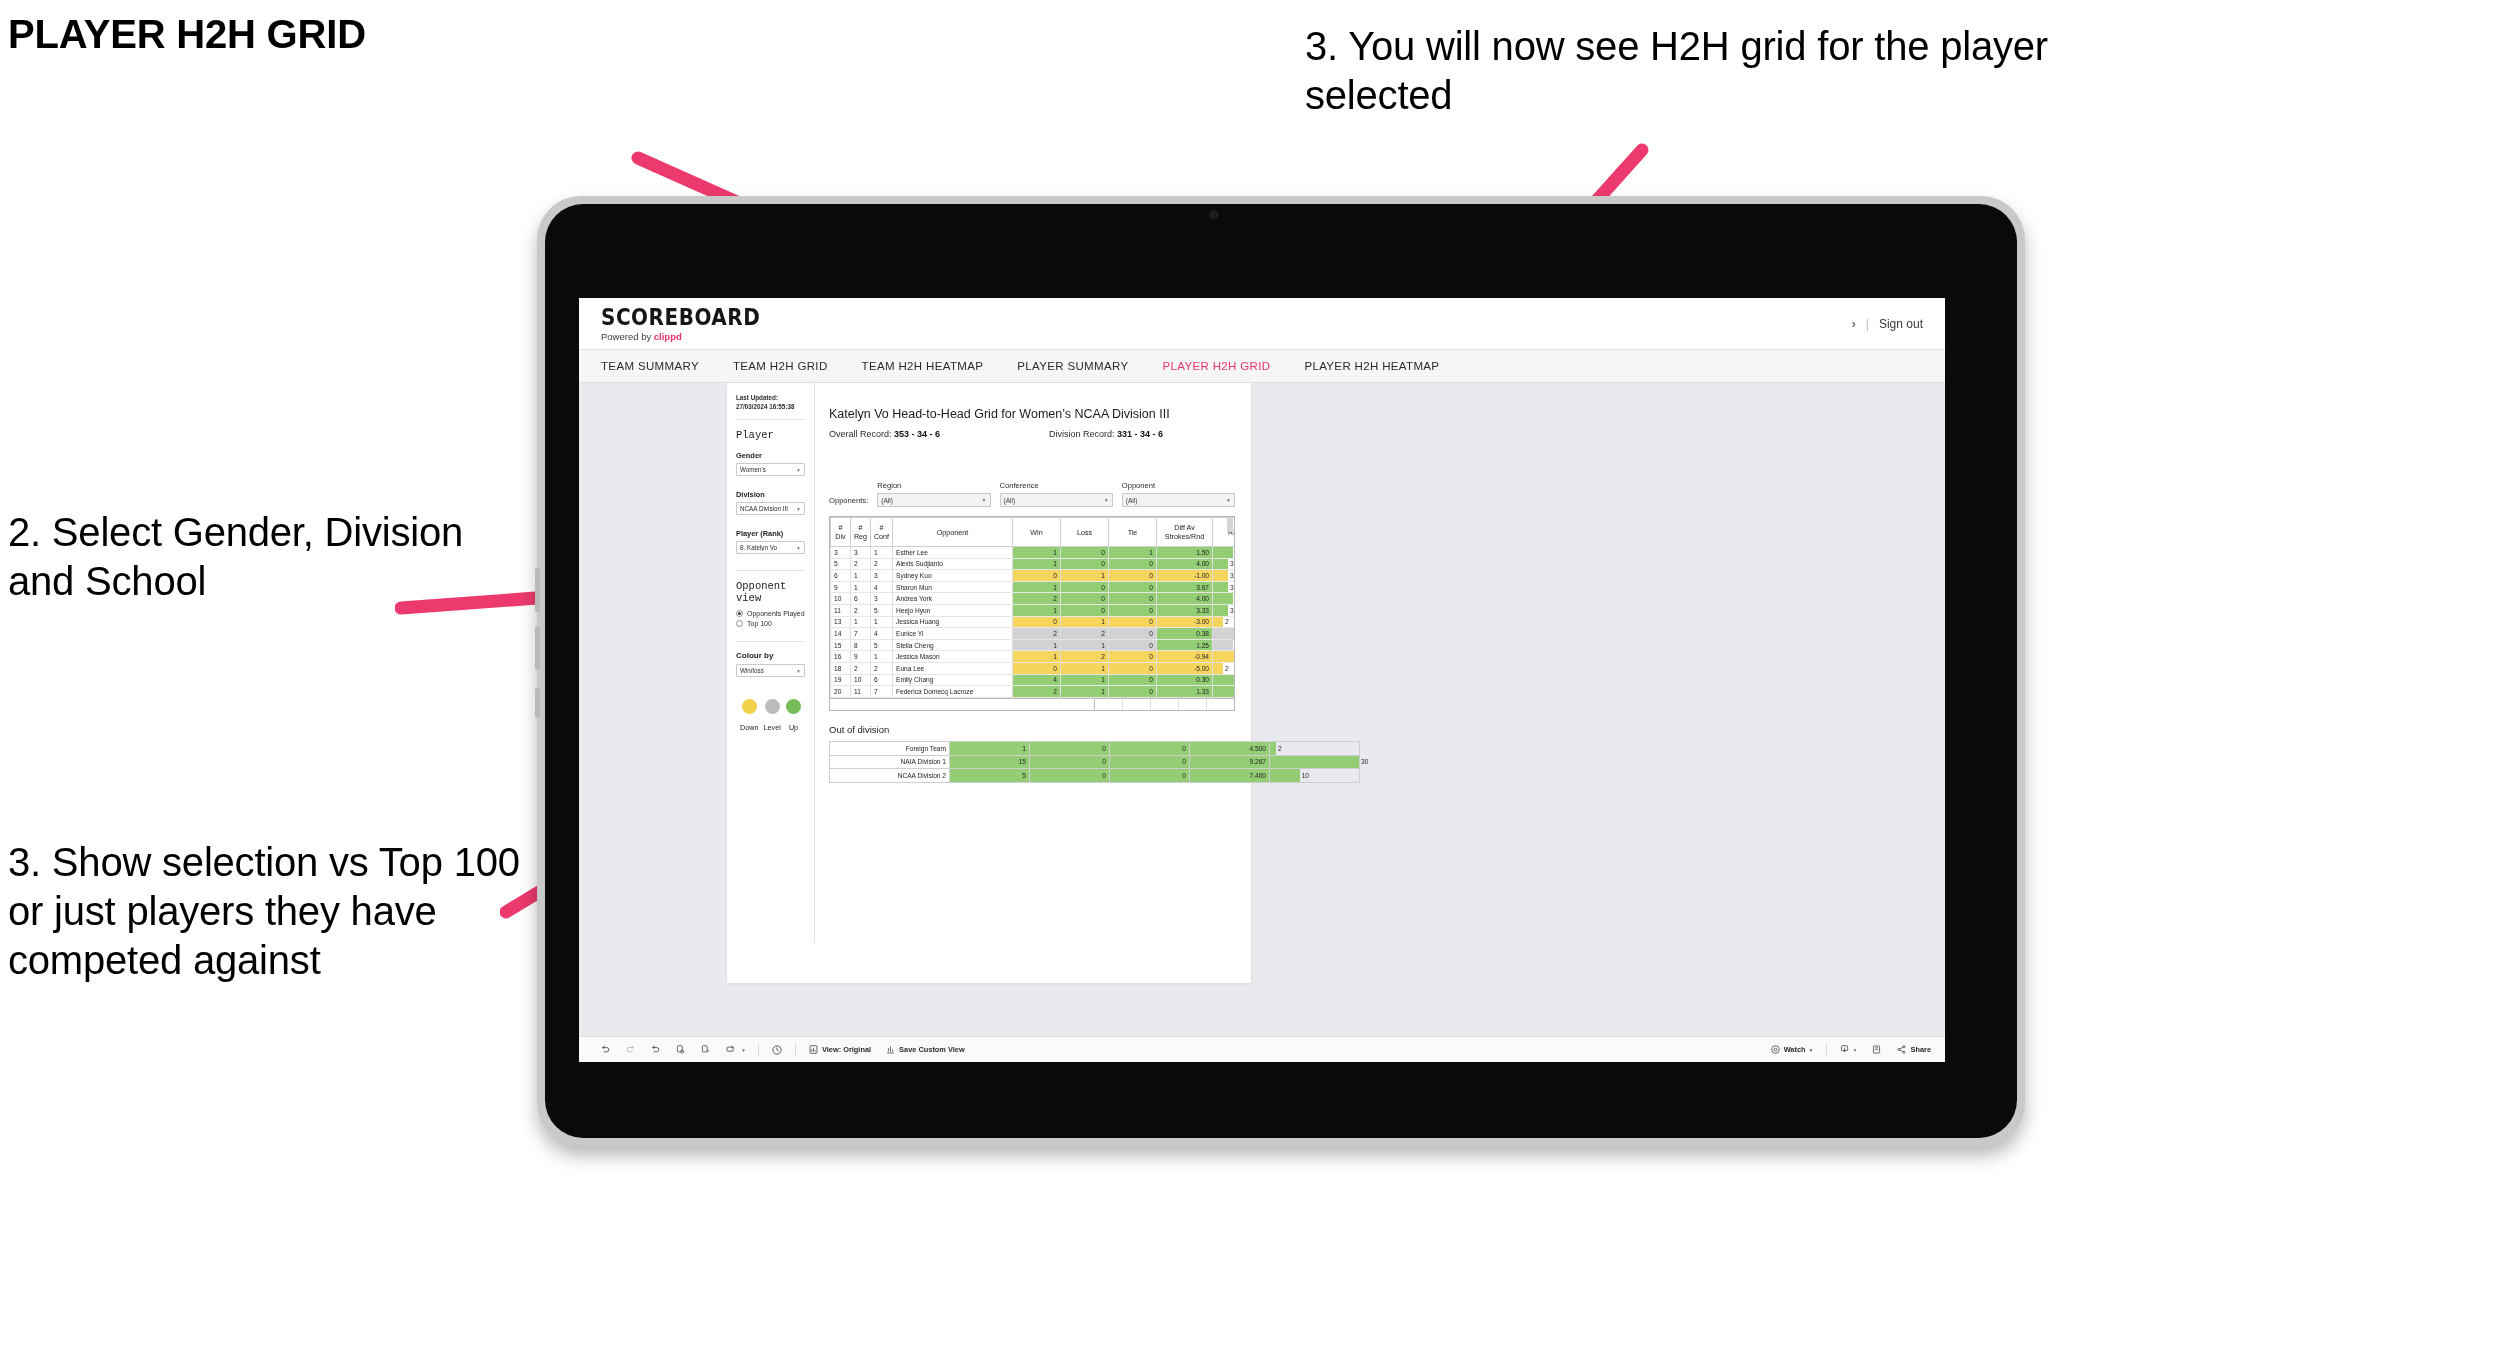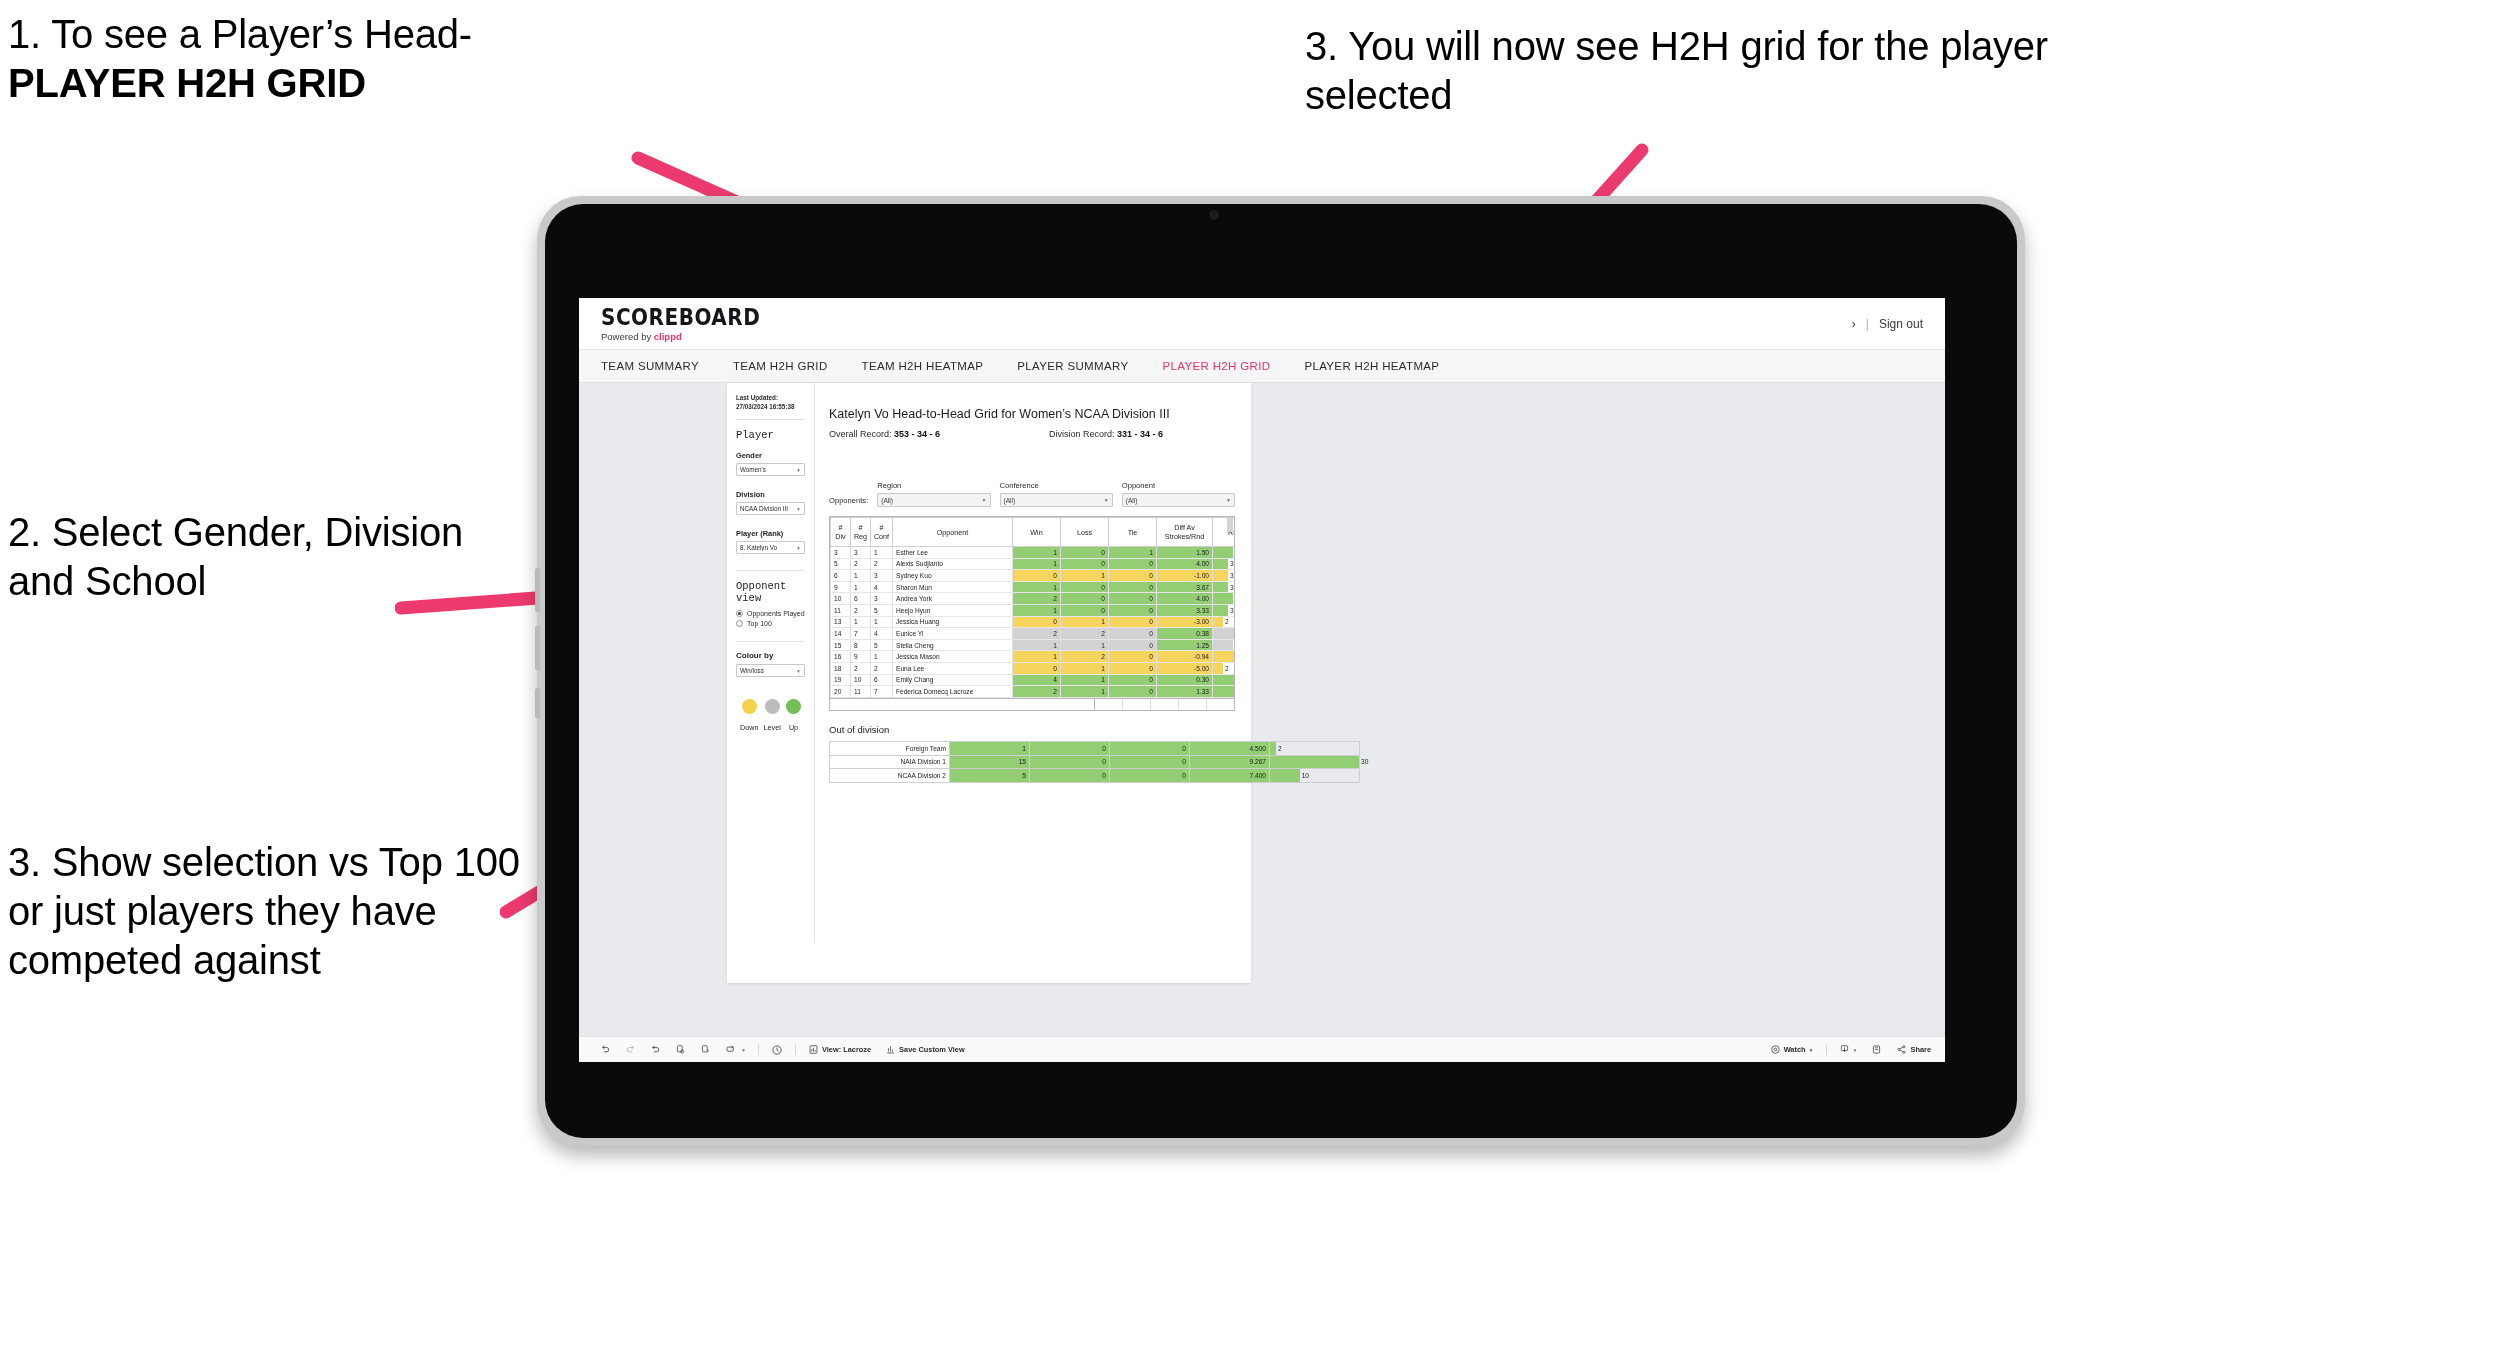--- a/index.html
+++ b/index.html
@@ -137,21 +137,20 @@
     font-size:7.4px;color:#2b2b2d;gap:0;}
   .tbi{display:flex;align-items:center;gap:3px;padding:0 7px;cursor:pointer;}
   .tbsep{width:1px;height:11px;background:#d6d6d8;margin:0 5px;}
   .tbi svg{display:block;}
   .tbi.strong{font-weight:bold;}
 </style>
 </head>
 <body>
 
 <div class="callout" id="callout-1">
-  <div>1. To see a Player’s Head-</div>
   <div><b>PLAYER H2H GRID</b></div>
 </div>
 
 <div class="callout" id="callout-2">2. Select Gender, Division and School</div>
 
 <div class="callout" id="callout-3">3. Show selection vs Top 100 or just players they have competed against</div>
 
 <div class="callout" id="callout-4">3. You will now see H2H grid for the player selected</div>
 
 <svg class="arrow" id="arrow-1" style="left:630px;top:150px;" width="480" height="230" viewBox="0 0 480 230">
@@ -614,21 +613,21 @@
             <circle cx="8" cy="8" r="5.5"></circle>
             <path d="M8 4.6 V8 L10.2 9.6"></path>
           </svg>
       </div>
       <div class="tbsep"></div>
       <div class="tbi strong">
         <svg width="11" height="11" viewBox="0 0 16 16" fill="none" stroke="#4a4a4c" stroke-width="1.2">
             <rect x="3" y="2.5" width="10" height="11" rx="1"></rect>
             <path d="M5.5 11 V7.5 M8 11 V5.5 M10.5 11 V8.8"></path>
           </svg>
-        <span>View: Lacroze</span>
+        <span>View: Original</span>
       </div>
       <div class="tbi strong">
         <svg width="11" height="11" viewBox="0 0 16 16" fill="none" stroke="#4a4a4c" stroke-width="1.2">
             <path d="M3 13 H13"></path>
             <path d="M5 11 V6 M8 11 V3.5 M11 11 V8"></path>
           </svg>
         <span>Save Custom View</span>
       </div>
       <div style="flex:1"></div>
       <div class="tbi strong">

